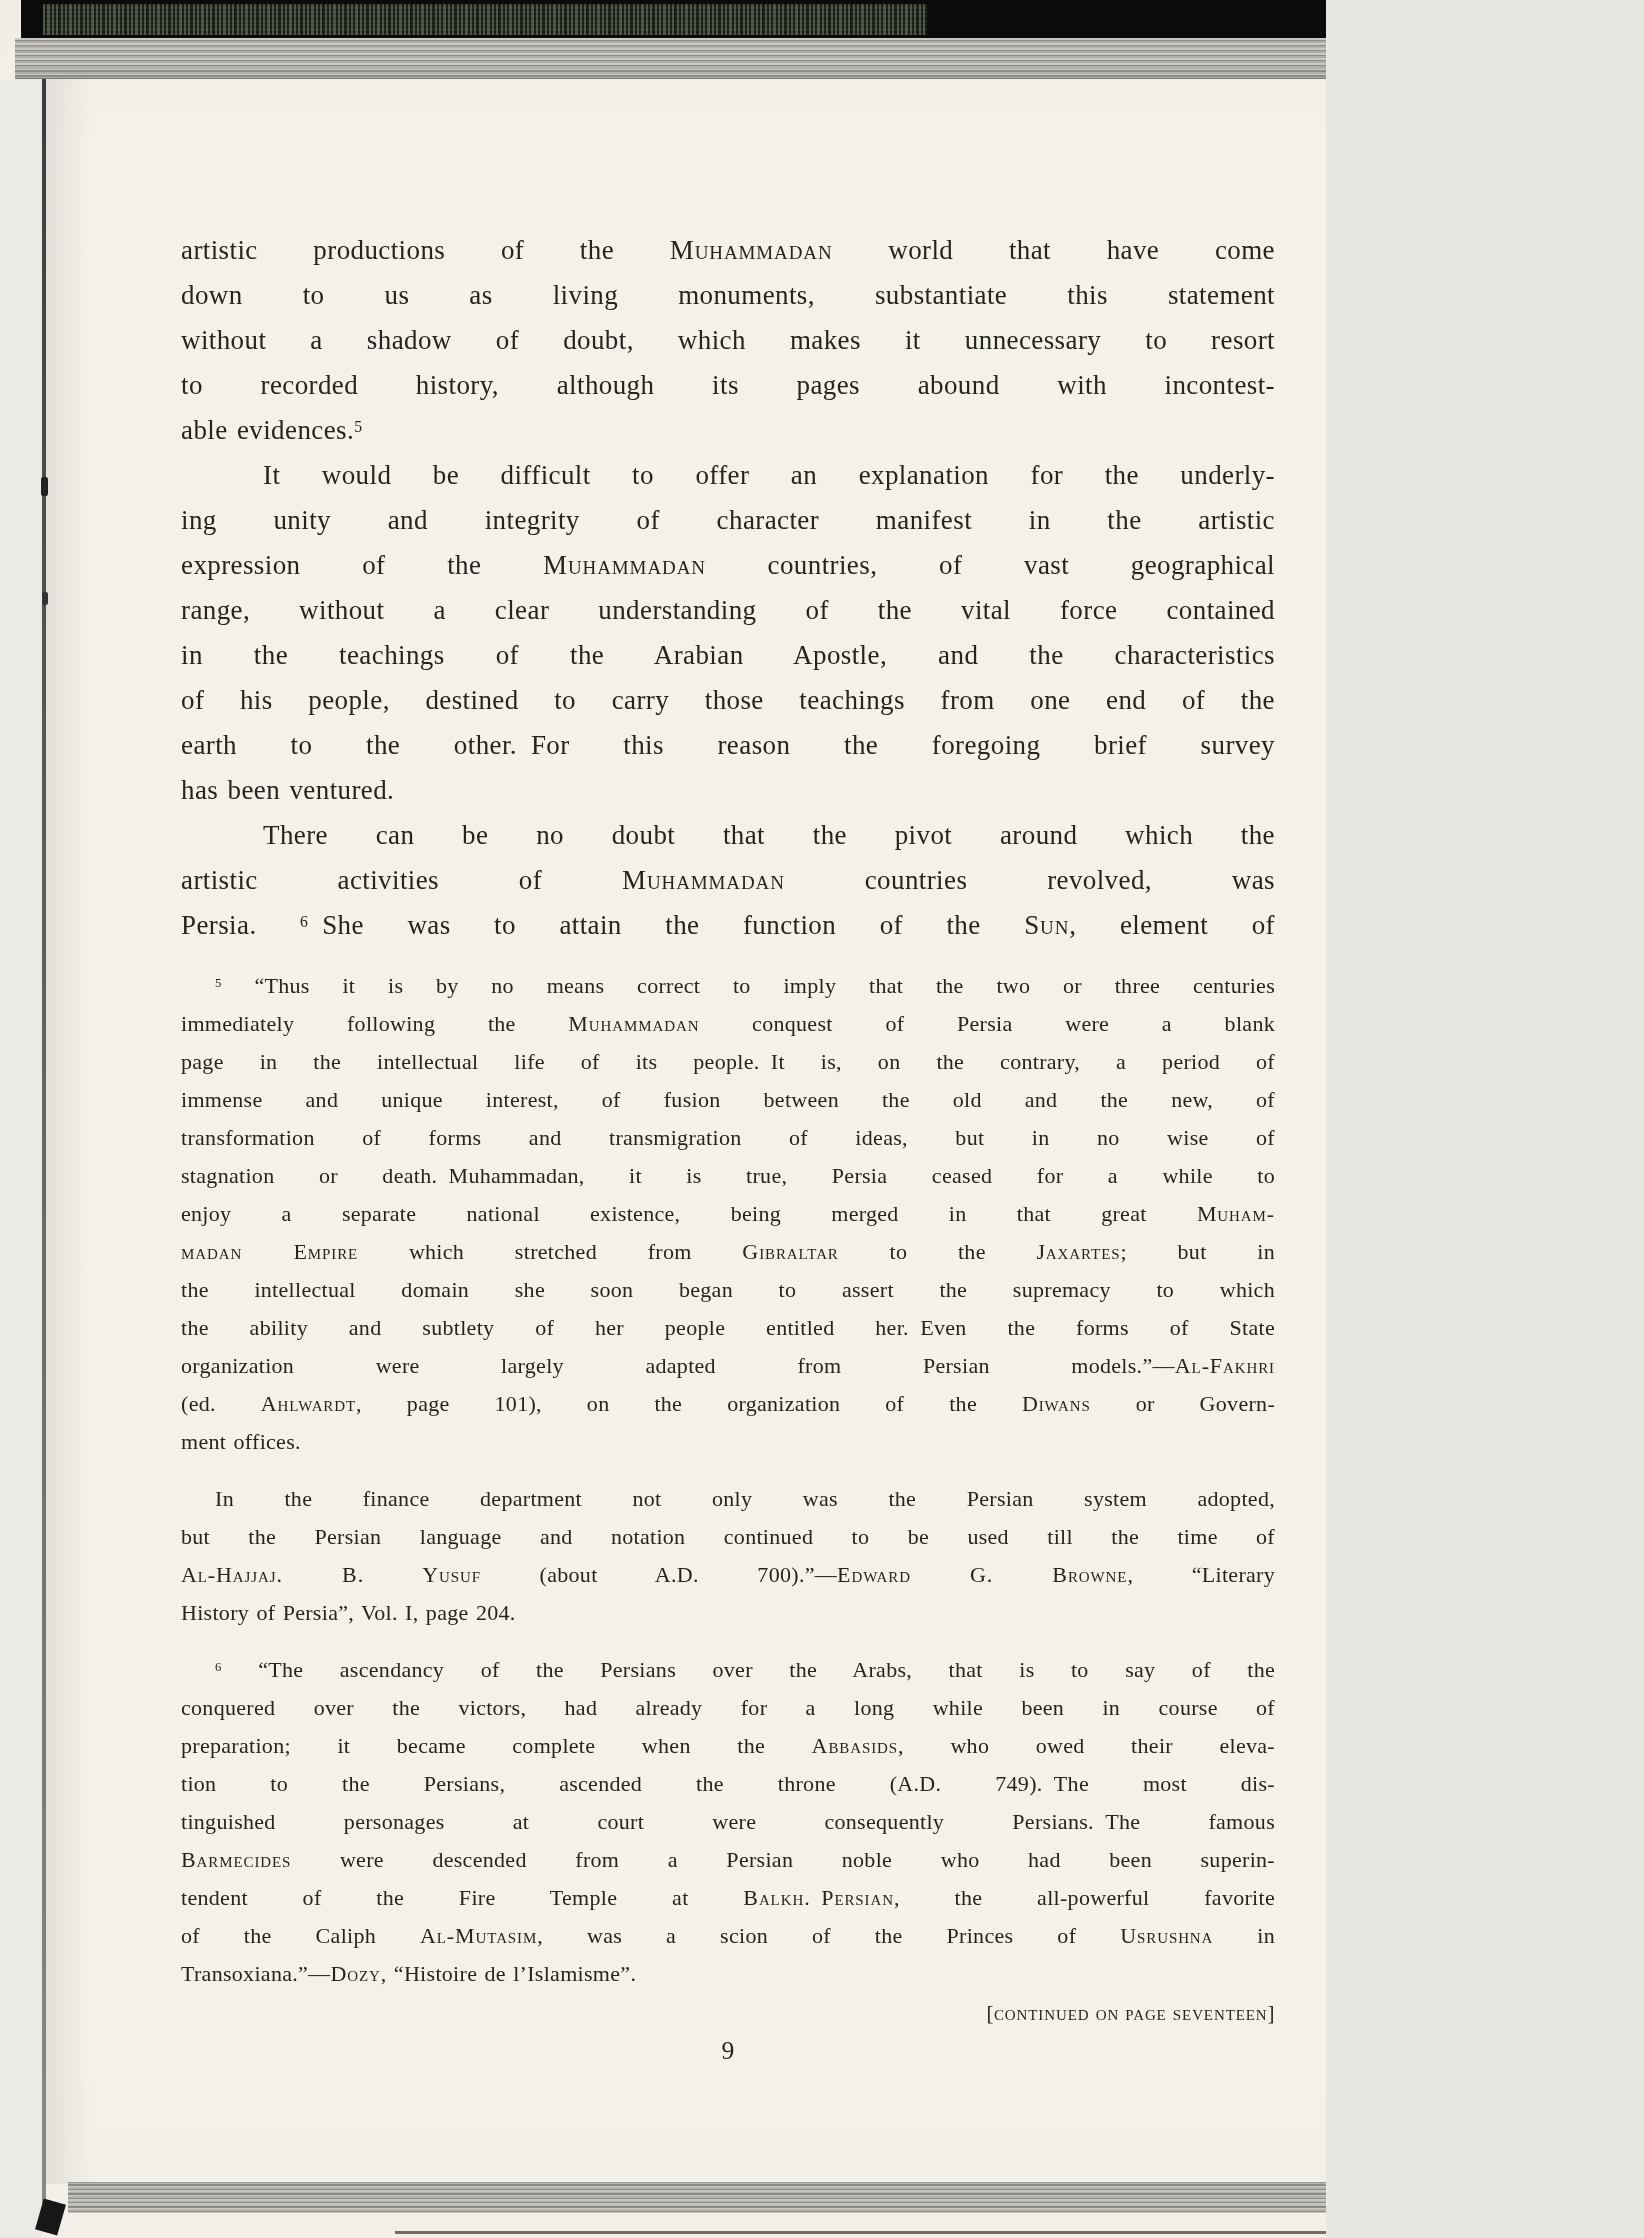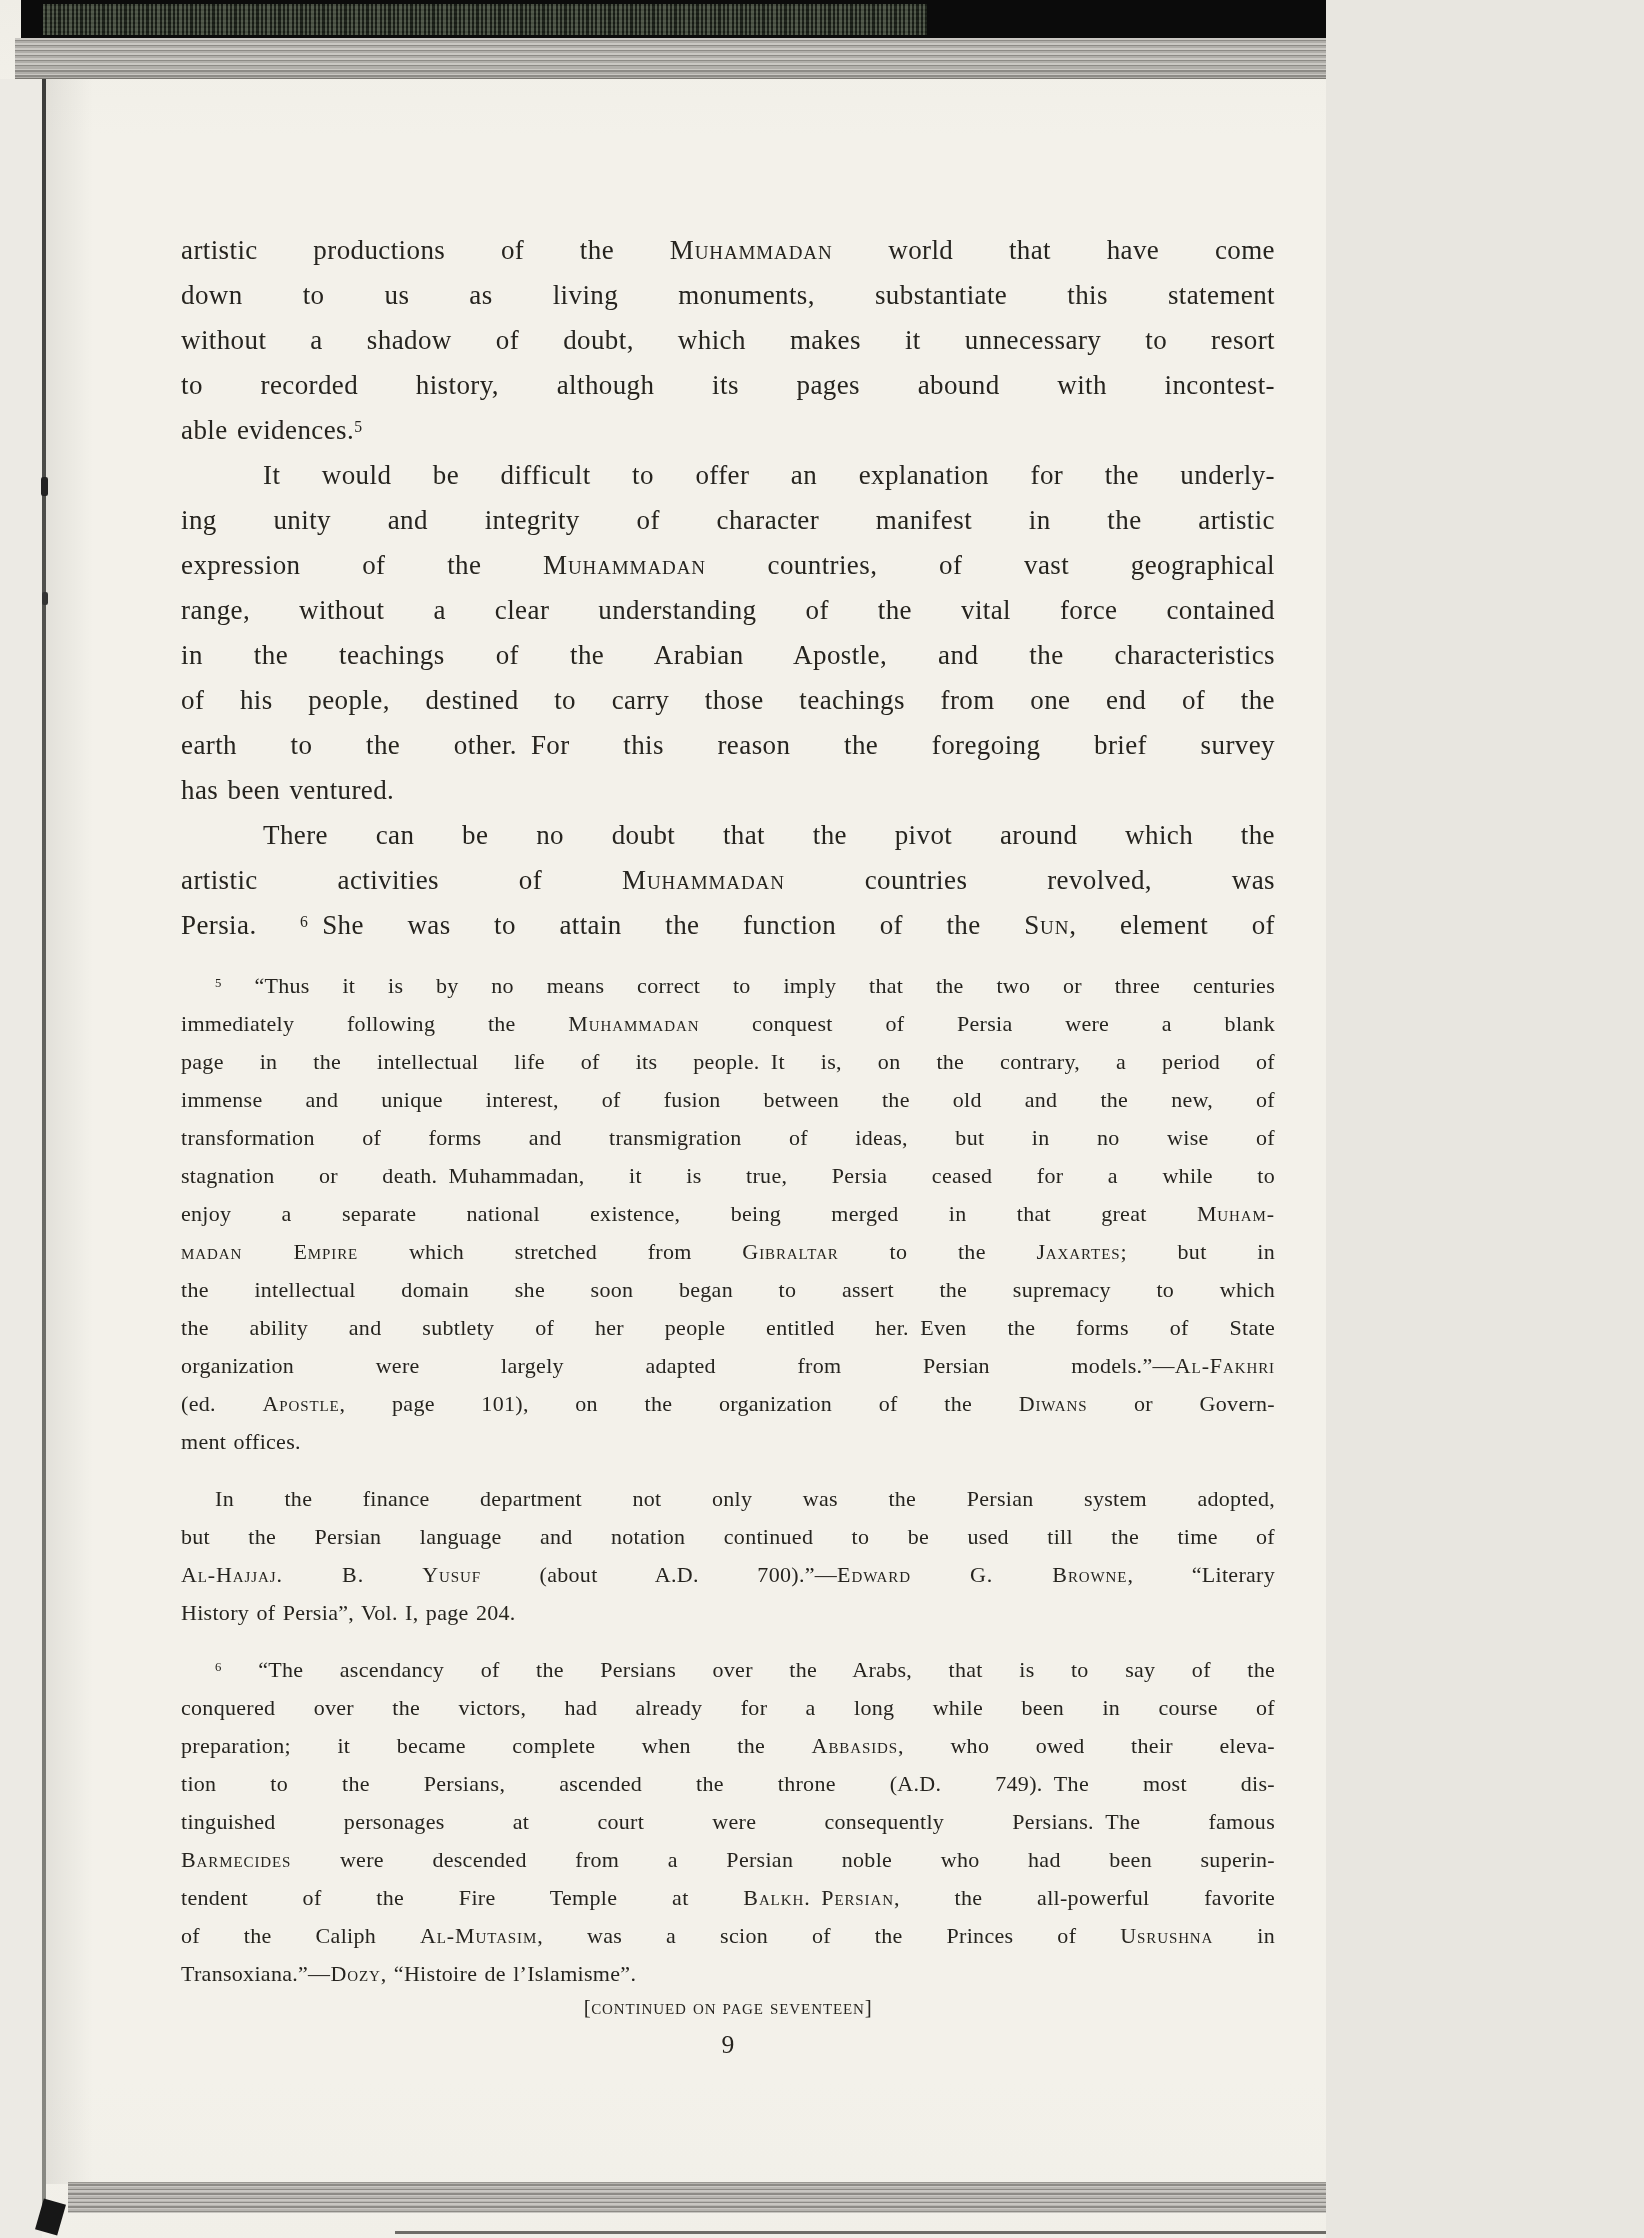--- a/index.html
+++ b/index.html
@@ -56,21 +56,21 @@
     font-size:22px; line-height:38px;
     text-align:justify; text-align-last:justify;
     letter-spacing:0.3px; word-spacing:1.5px;
   }
   .end { text-align-last:left !important; }
   .ind { text-indent:82px; }
   .find { text-indent:34px;margin-top:19px; }
   .fnotes { margin-top:13px; }
   .sc { font-variant:small-caps; letter-spacing:0.9px; }
   sup { font-size:58%; line-height:0; vertical-align:baseline; position:relative; top:-.45em; }
-  .continued { margin-top:2px; text-align:center; font-size:21px; letter-spacing:0.4px; }
+  .continued { margin-top:8px; text-align:right; font-size:21px; letter-spacing:0.4px; }
   .pagenum { margin-top:10.2px; text-align:center; font-size:25.6px; }
 </style>
 </head>
 <body>
 
 <div class="scan">
 
   <div class="band-black">
     <div class="cover-tex"></div>
   </div>
@@ -110,21 +110,21 @@
         <div class="fline">immediately following the <span class="sc">Muhammadan</span> conquest of Persia were a blank</div>
         <div class="fline">page in the intellectual life of its people. It is, on the contrary, a period of</div>
         <div class="fline">immense and unique interest, of fusion between the old and the new, of</div>
         <div class="fline">transformation of forms and transmigration of ideas, but in no wise of</div>
         <div class="fline">stagnation or death. Muhammadan, it is true, Persia ceased for a while to</div>
         <div class="fline">enjoy a separate national existence, being merged in that great <span class="sc">Muham-</span></div>
         <div class="fline"><span class="sc">madan Empire</span> which stretched from <span class="sc">Gibraltar</span> to the <span class="sc">Jaxartes</span>; but in</div>
         <div class="fline">the intellectual domain she soon began to assert the supremacy to which</div>
         <div class="fline">the ability and subtlety of her people entitled her. Even the forms of State</div>
         <div class="fline">organization were largely adapted from Persian models.”—<span class="sc">Al-Fakhri</span></div>
-        <div class="fline">(ed. <span class="sc">Apostle</span>, page 101), on the organization of the <span class="sc">Diwans</span> or Govern-</div>
+        <div class="fline">(ed. <span class="sc">Ahlwardt</span>, page 101), on the organization of the <span class="sc">Diwans</span> or Govern-</div>
         <div class="fline end">ment offices.</div>
         <div class="fline find">In the finance department not only was the Persian system adopted,</div>
         <div class="fline">but the Persian language and notation continued to be used till the time of</div>
         <div class="fline"><span class="sc">Al-Hajjaj. B. Yusuf</span> (about A.D. 700).”—<span class="sc">Edward G. Browne</span>, “Literary</div>
         <div class="fline end">History of Persia”, Vol. I, page 204.</div>
         <div class="fline find"><sup>6</sup> “The ascendancy of the Persians over the Arabs, that is to say of the</div>
         <div class="fline">conquered over the victors, had already for a long while been in course of</div>
         <div class="fline">preparation; it became complete when the <span class="sc">Abbasids</span>, who owed their eleva-</div>
         <div class="fline">tion to the Persians, ascended the throne (A.D. 749). The most dis-</div>
         <div class="fline">tinguished personages at court were consequently Persians. The famous</div>

